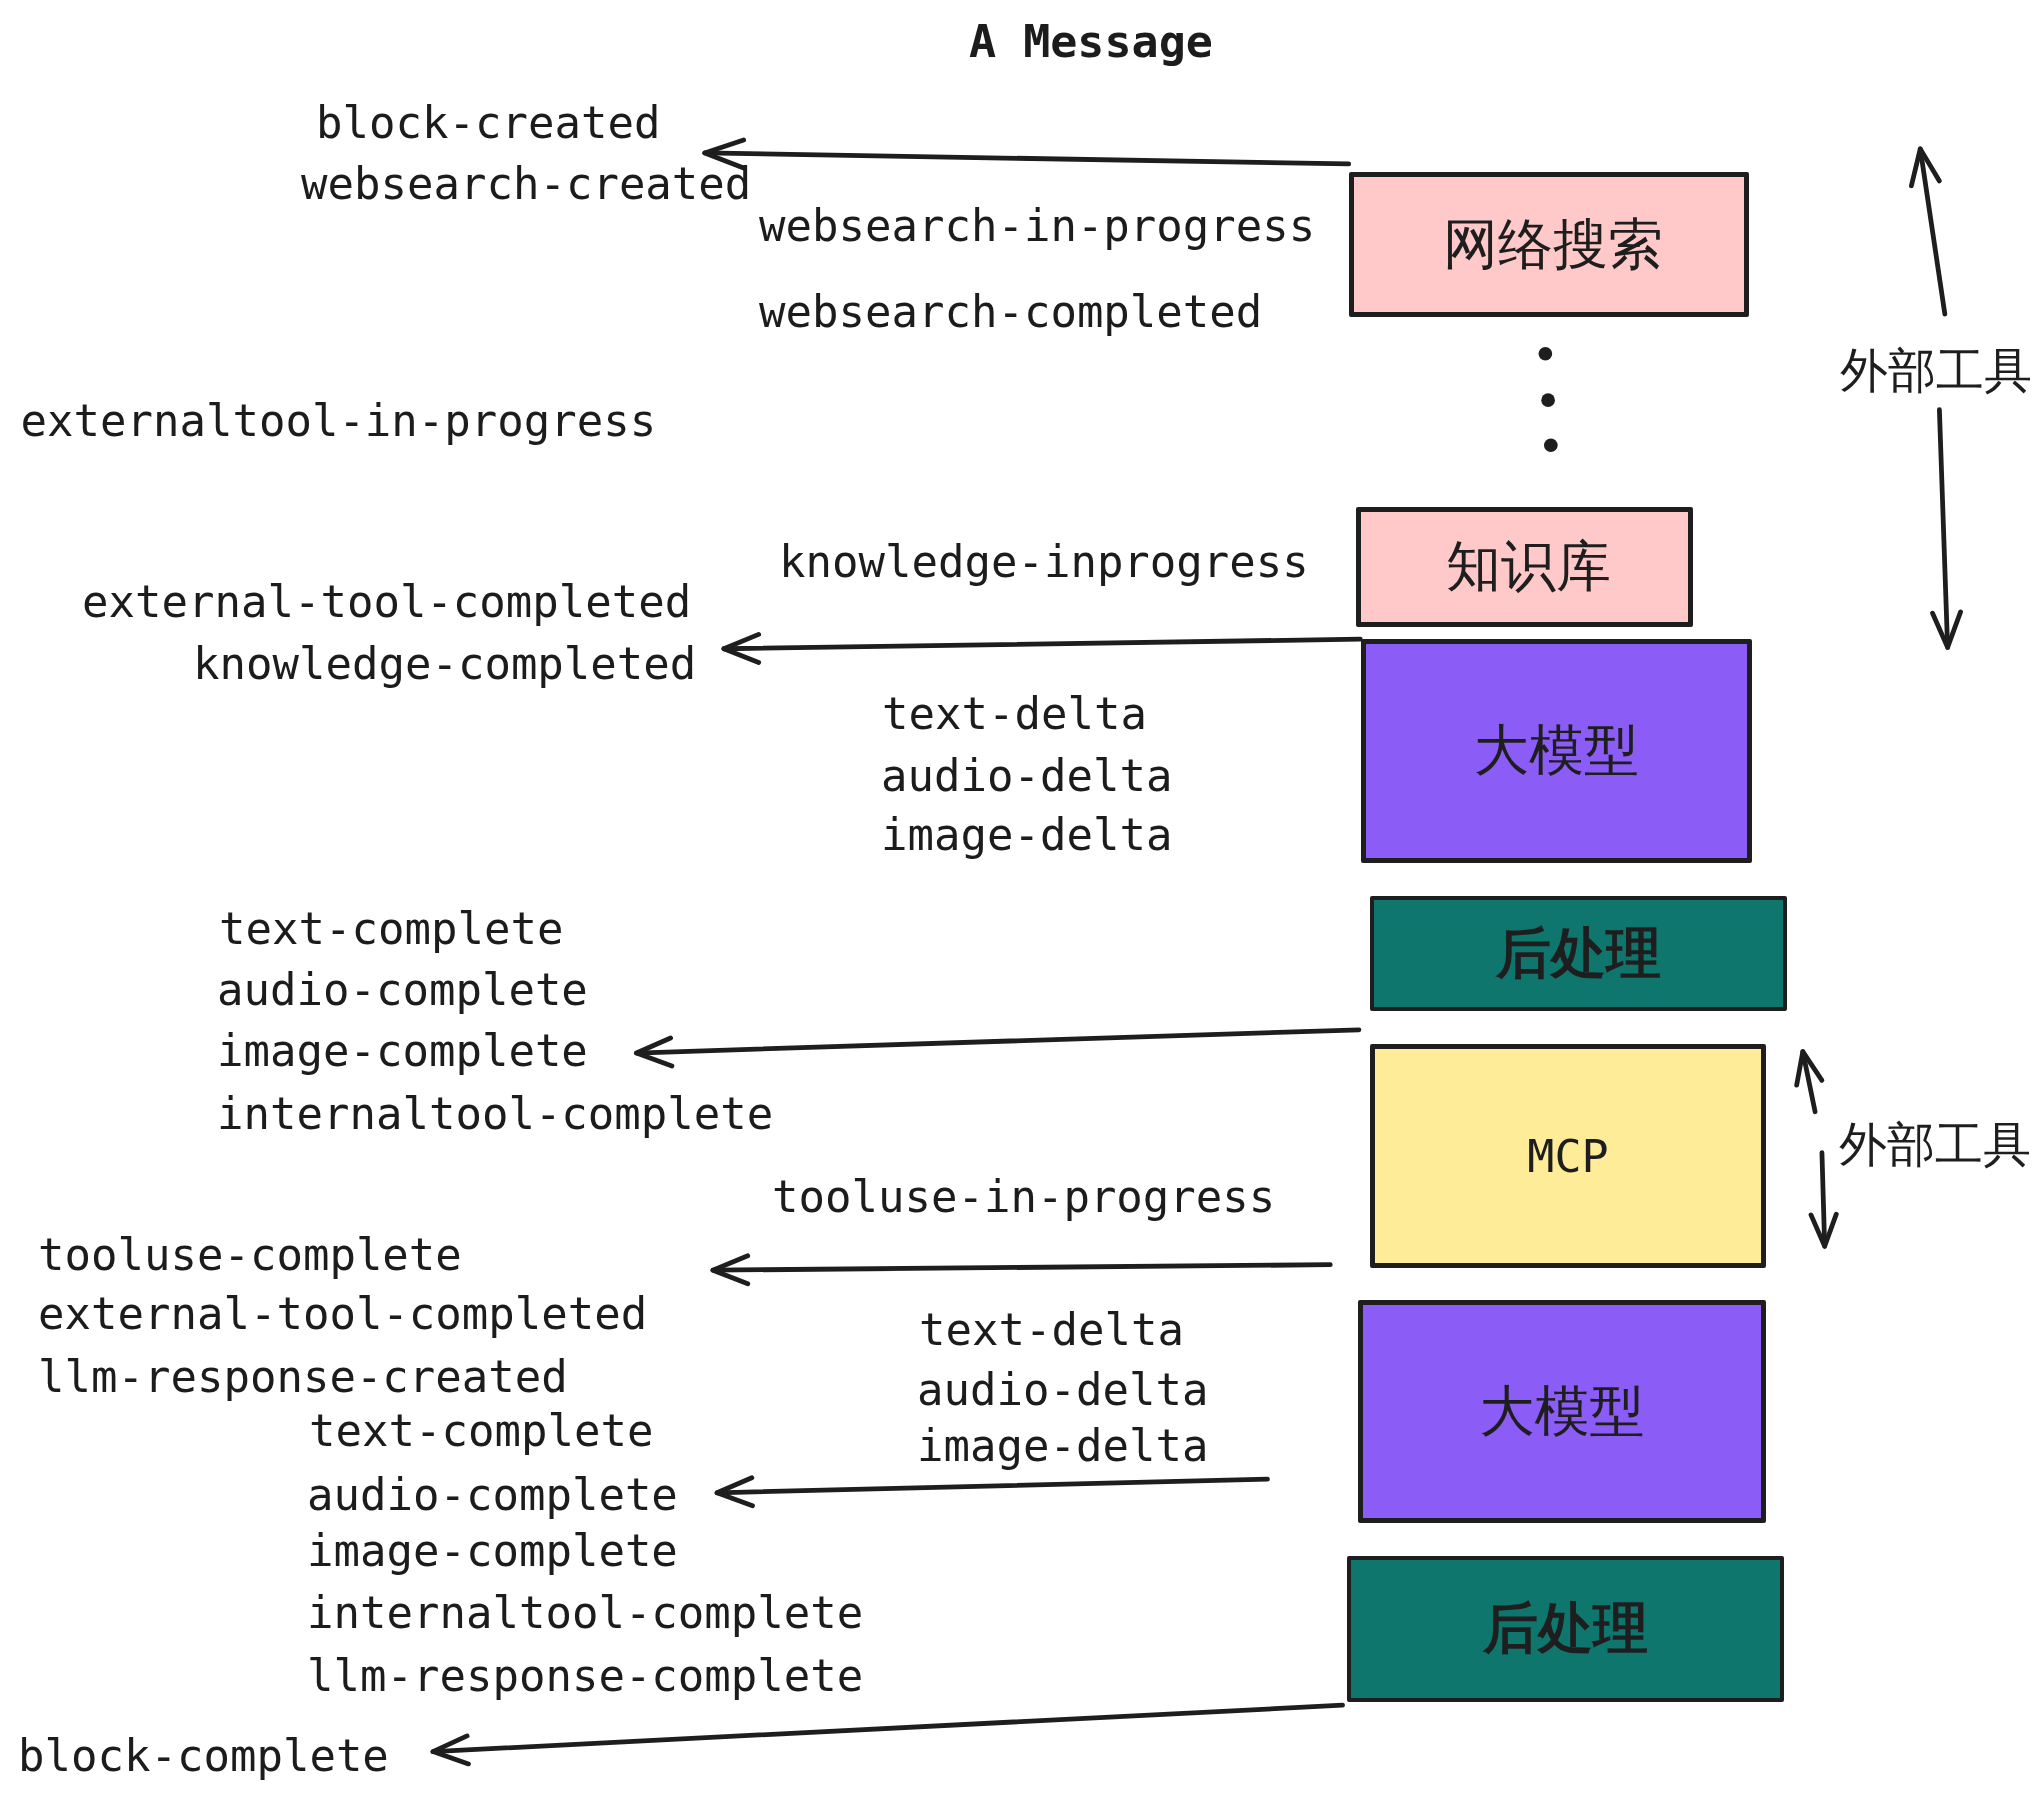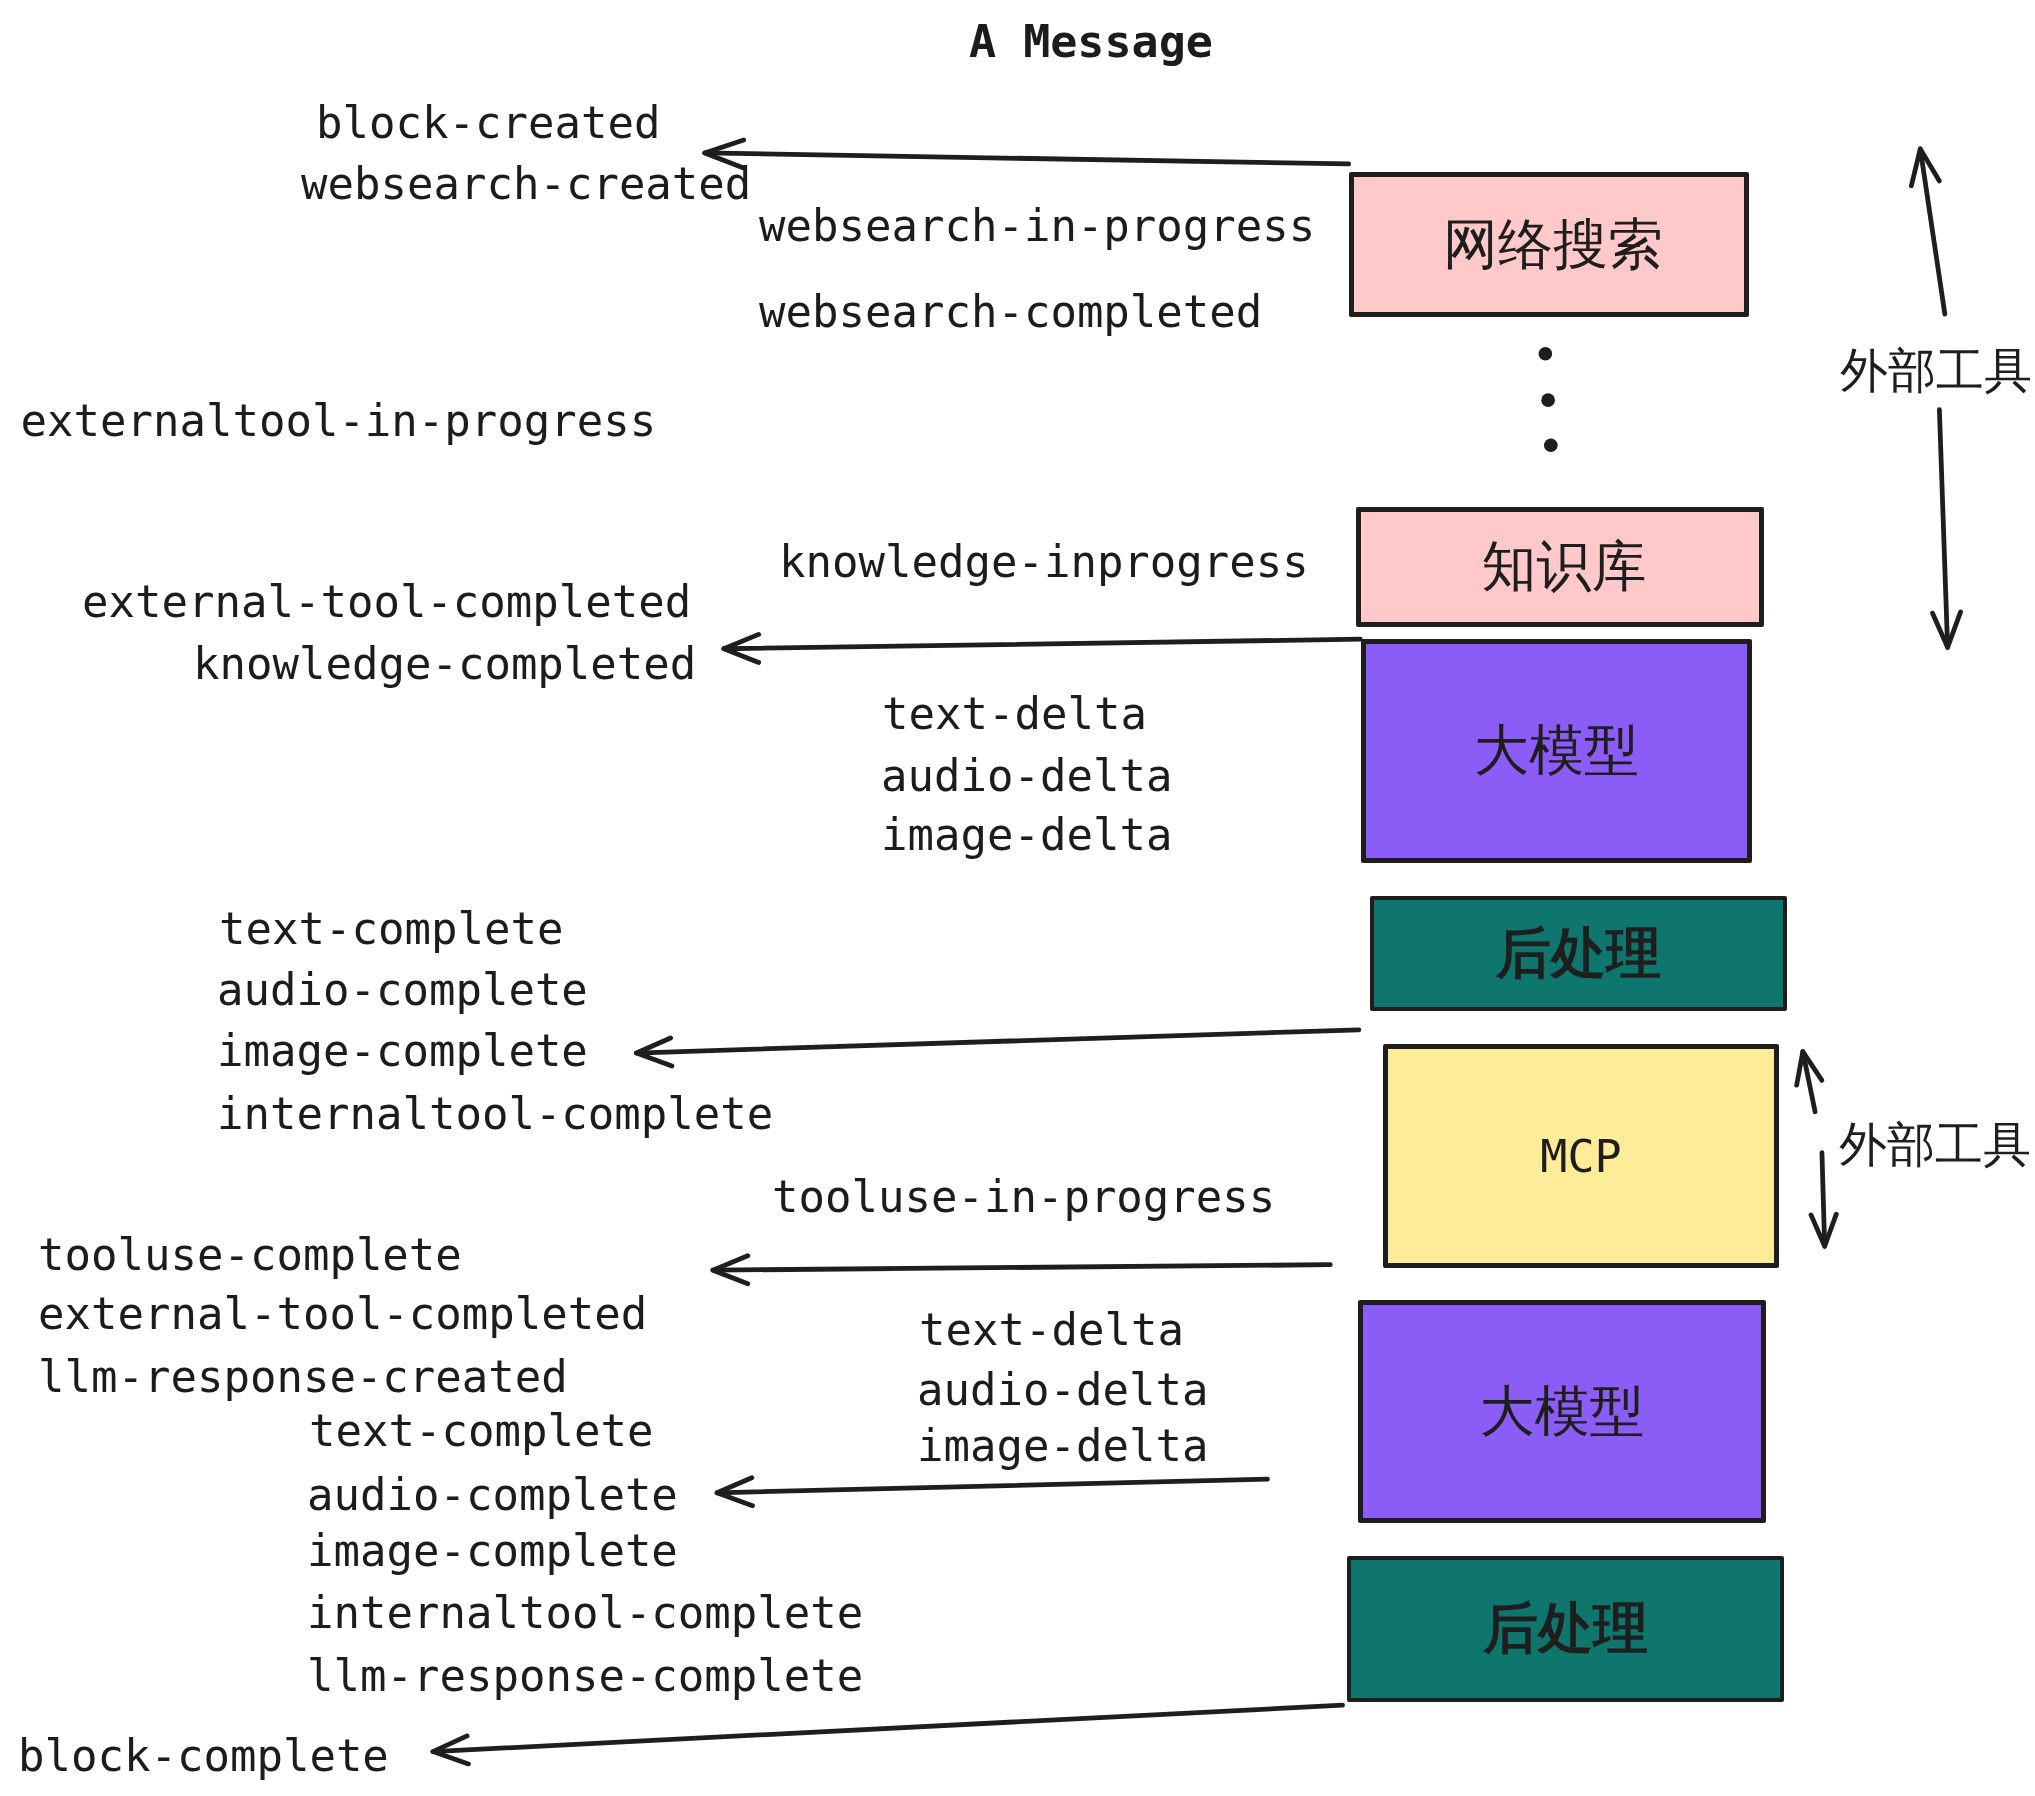--- a/index.html
+++ b/index.html
@@ -37,21 +37,21 @@
     border: 5.5px solid #1e1e1e;
     border-radius: 2px;
     font-family: "DejaVu Sans", sans-serif;
     font-size: 55px;
     color: #1e1e1e;
   }
   .box.white { border-width: 4.1px; background: #0f766e; font-weight: bold; }
   .box.pink   { background: #ffc9c9; padding-left: 8px; }
   .box.green  { background: #8b5cf6; }
   .box.yellow { background: #ffec99; }
-  .box.mono   { font-family: "DejaVu Sans Mono", monospace; font-size: 45px; margin-left: 13px; }
+  .box.mono   { font-family: "DejaVu Sans Mono", monospace; font-size: 45px; }
   .side-label {
     position: absolute;
     font-family: "DejaVu Sans", sans-serif;
     font-size: 48px;
     white-space: nowrap;
     color: #1e1e1e;
   }
   svg.overlay {
     position: absolute;
     left: 0; top: 0;
@@ -128,21 +128,21 @@
       <circle cx="2271" cy="652" r="10"></circle>
     </g>
   </svg>
 
   <div class="title" style="left:969px; top:15px;">A Message</div>
 
   <div class="box pink" style="left:1349px; top:172px; width:400px; height:145px;">
     <span>网络搜索</span>
   </div>
 
-  <div class="box pink" style="left:1356px; top:507px; width:408px; height:120px;">
+  <div class="box pink" style="left:1356px; top:507px; width:337px; height:120px;">
     <span>知识库</span>
   </div>
 
   <div class="box green" style="left:1361px; top:639px; width:391px; height:224px;">
     <span>大模型</span>
   </div>
 
   <div class="box white" style="left:1370px; top:896px; width:417px; height:115px;">
     <span>后处理</span>
   </div>

